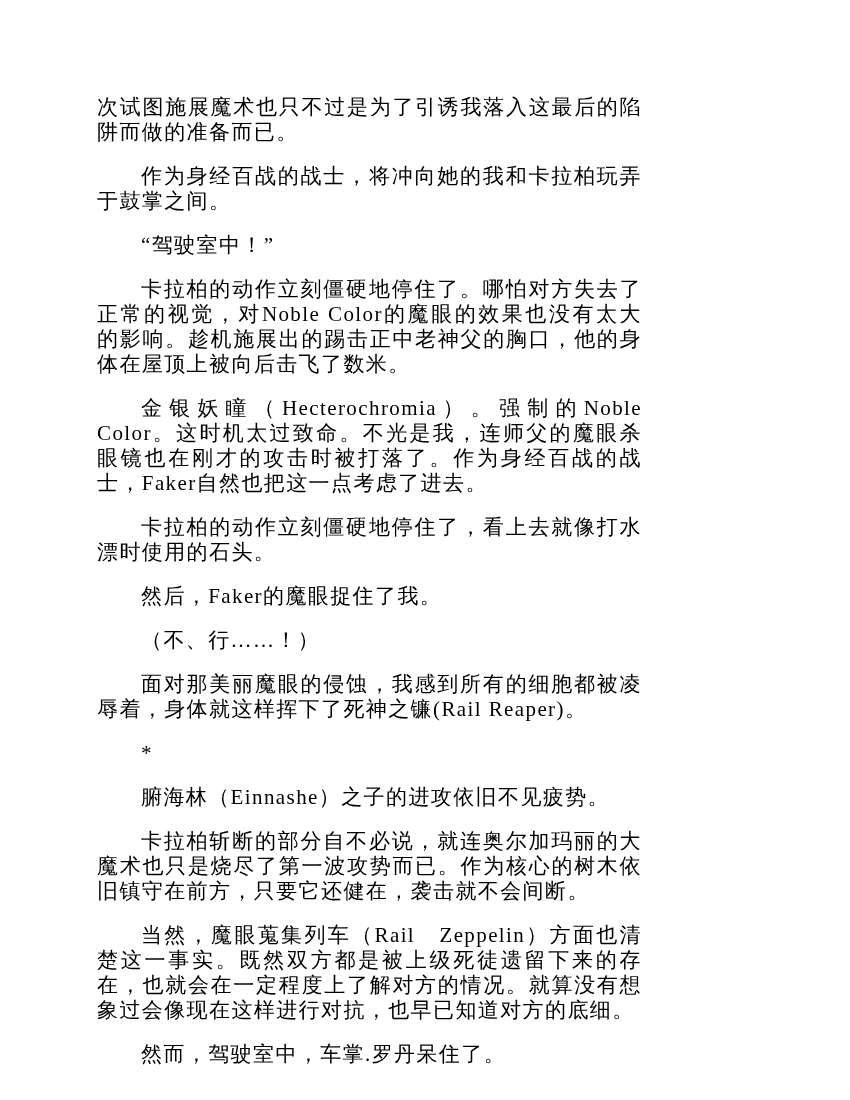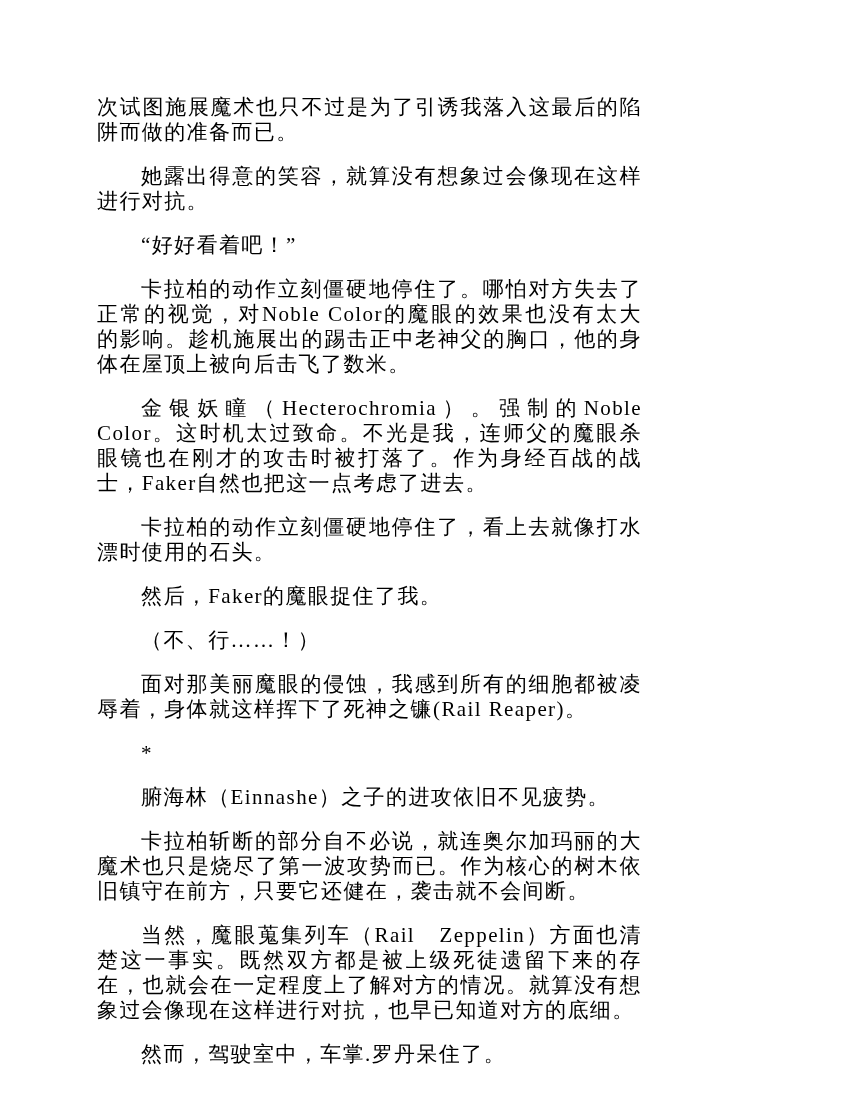--- a/index.html
+++ b/index.html
@@ -31,22 +31,22 @@
   }
   .page p.no-indent {
     text-indent: 0;
   }
 </style>
 </head>
 <body>
 
 <div class="page">
   <p class="no-indent">次试图施展魔术也只不过是为了引诱我落入这最后的陷阱而做的准备而已。</p>
-  <p>她露出得意的笑容，就算没有想象过会像现在这样进行对抗。</p>
-  <p>“好好看着吧！”</p>
+  <p>作为身经百战的战士，将冲向她的我和卡拉柏玩弄于鼓掌之间。</p>
+  <p>“驾驶室中！”</p>
   <p>卡拉柏的动作立刻僵硬地停住了。哪怕对方失去了正常的视觉，对Noble Color的魔眼的效果也没有太大的影响。趁机施展出的踢击正中老神父的胸口，他的身体在屋顶上被向后击飞了数米。</p>
   <p>金银妖瞳（Hecterochromia）。强制的Noble　Color。这时机太过致命。不光是我，连师父的魔眼杀眼镜也在刚才的攻击时被打落了。作为身经百战的战士，Faker自然也把这一点考虑了进去。</p>
   <p>卡拉柏的动作立刻僵硬地停住了，看上去就像打水漂时使用的石头。</p>
   <p>然后，Faker的魔眼捉住了我。</p>
   <p>（不、行……！）</p>
   <p>面对那美丽魔眼的侵蚀，我感到所有的细胞都被凌辱着，身体就这样挥下了死神之镰(Rail Reaper)。</p>
   <p>*</p>
   <p>腑海林（Einnashe）之子的进攻依旧不见疲势。</p>
   <p>卡拉柏斩断的部分自不必说，就连奥尔加玛丽的大魔术也只是烧尽了第一波攻势而已。作为核心的树木依旧镇守在前方，只要它还健在，袭击就不会间断。</p>
   <p>当然，魔眼蒐集列车（Rail　Zeppelin）方面也清楚这一事实。既然双方都是被上级死徒遗留下来的存在，也就会在一定程度上了解对方的情况。就算没有想象过会像现在这样进行对抗，也早已知道对方的底细。</p>

